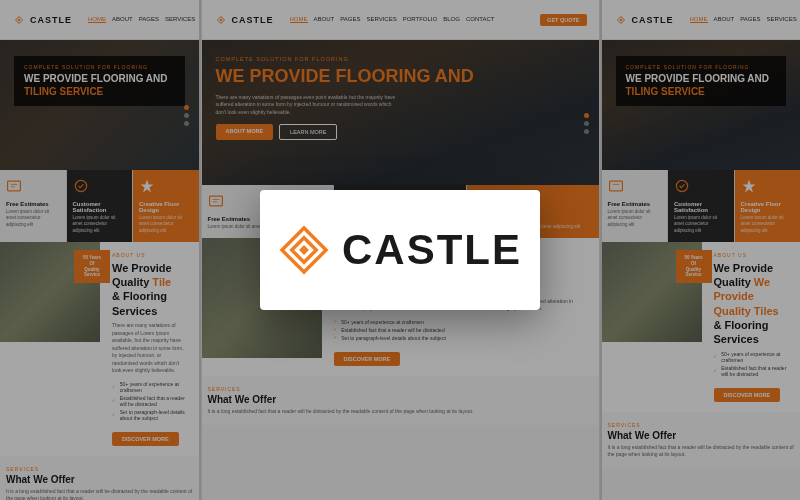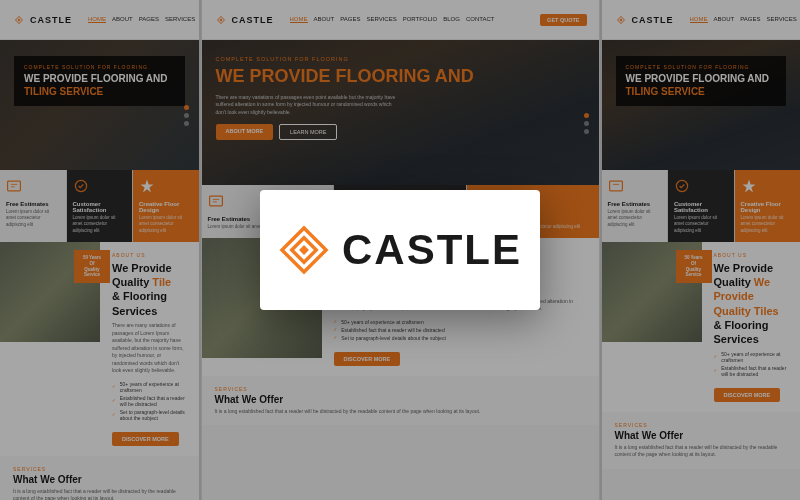--- a/index.html
+++ b/index.html
@@ -282,21 +282,21 @@
       padding: 4px 10px;
       border-radius: 2px;
       font-weight: bold;
       text-transform: uppercase;
       display: inline-block;
     }
 
     
     .services-section {
       background: #f9f9f9;
-      padding: 10px 13px;
+      padding: 10px 6px;
     }
     .services-label {
       font-size: 5px;
       color: #f47c20;
       text-transform: uppercase;
       letter-spacing: 1px;
       margin-bottom: 2px;
     }
     .services-title {
       font-size: 10px;

